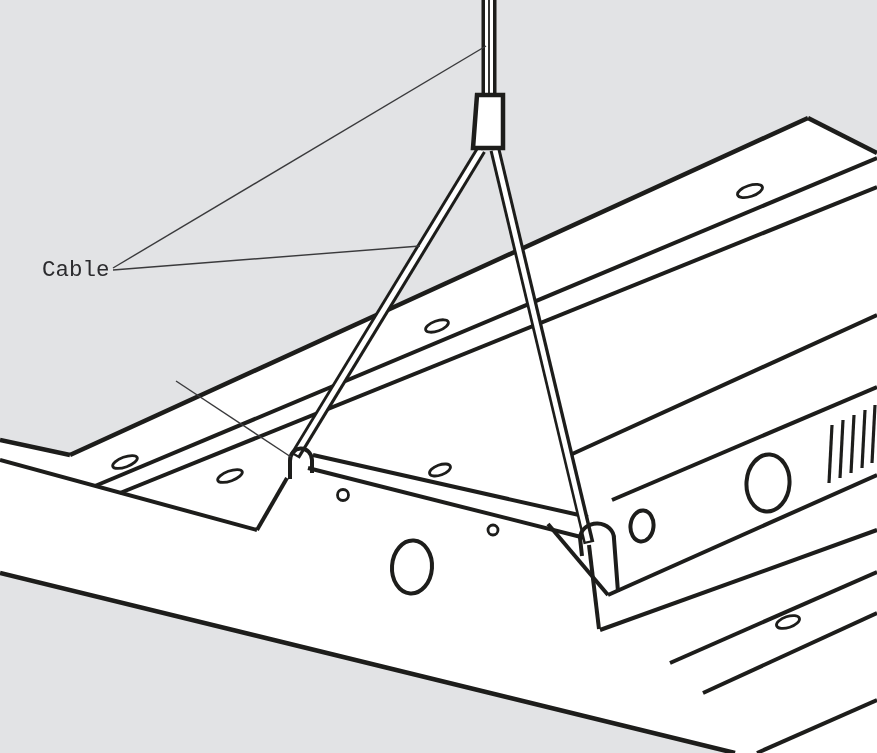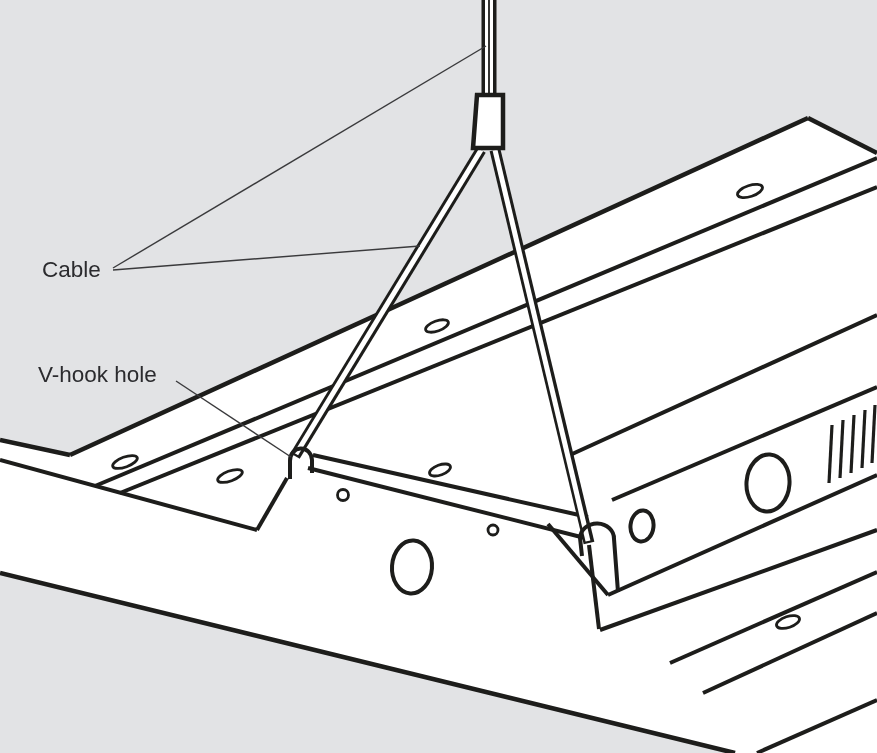--- a/index.html
+++ b/index.html
@@ -8,21 +8,21 @@
     --fill:#ffffff;
     --label:#2b2b2e;
     --leader:#3a3a3c;
   }
   html,body{margin:0;padding:0;background:#fff;}
   .stage{
     position:relative;
     width:877px;height:753px;
     background:var(--bg);
     overflow:hidden;
-    font-family:Liberation Sans, sans-serif;
+    font-family:Liberation Mono, monospace;
   }
   svg{position:absolute;left:0;top:0;display:block;}
   .sil{fill:var(--fill);stroke:none;}
   .ln{stroke:var(--line);stroke-width:4;fill:none;stroke-linecap:butt;}
   .lnT{stroke:var(--line);stroke-width:4.6;fill:none;stroke-linecap:butt;}
   .leader{stroke:var(--leader);stroke-width:1.4;fill:none;}
   .vent{stroke:var(--line);stroke-width:3.2;fill:none;stroke-linecap:butt;}
   .hole{fill:var(--fill);stroke:var(--line);stroke-width:2.8;}
   .holeB{fill:var(--fill);stroke:var(--line);stroke-width:4;}
   .cable-black{stroke:var(--line);fill:none;stroke-linecap:butt;}
@@ -131,15 +131,14 @@
 
     <g>
       <line class="leader" x1="113" y1="268" x2="486" y2="46"></line>
       <line class="leader" x1="113" y1="270" x2="420" y2="246"></line>
       <line class="leader" x1="176" y1="381" x2="291" y2="457"></line>
     </g>
   </svg>
 
   <div class="diagram-label" id="cable-label">Cable</div>
 
-  <div class="diagram-label" id="vhook-label">V-hook hole</div>
 
 </div>
 
 </body></html>

